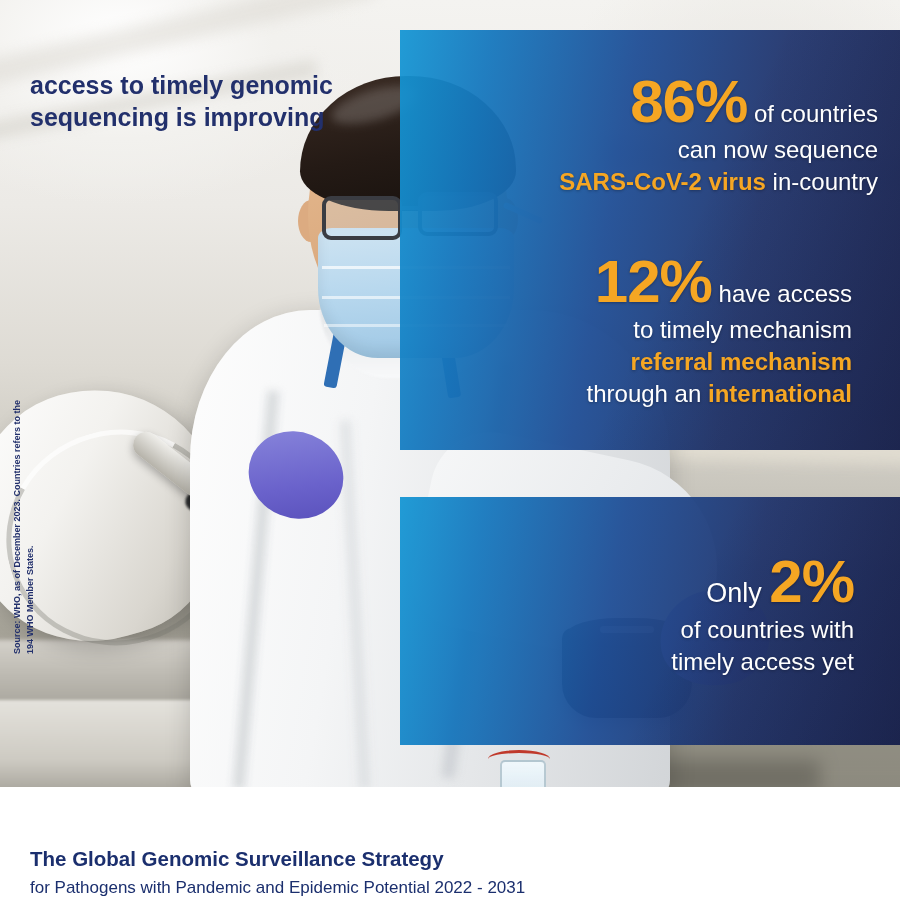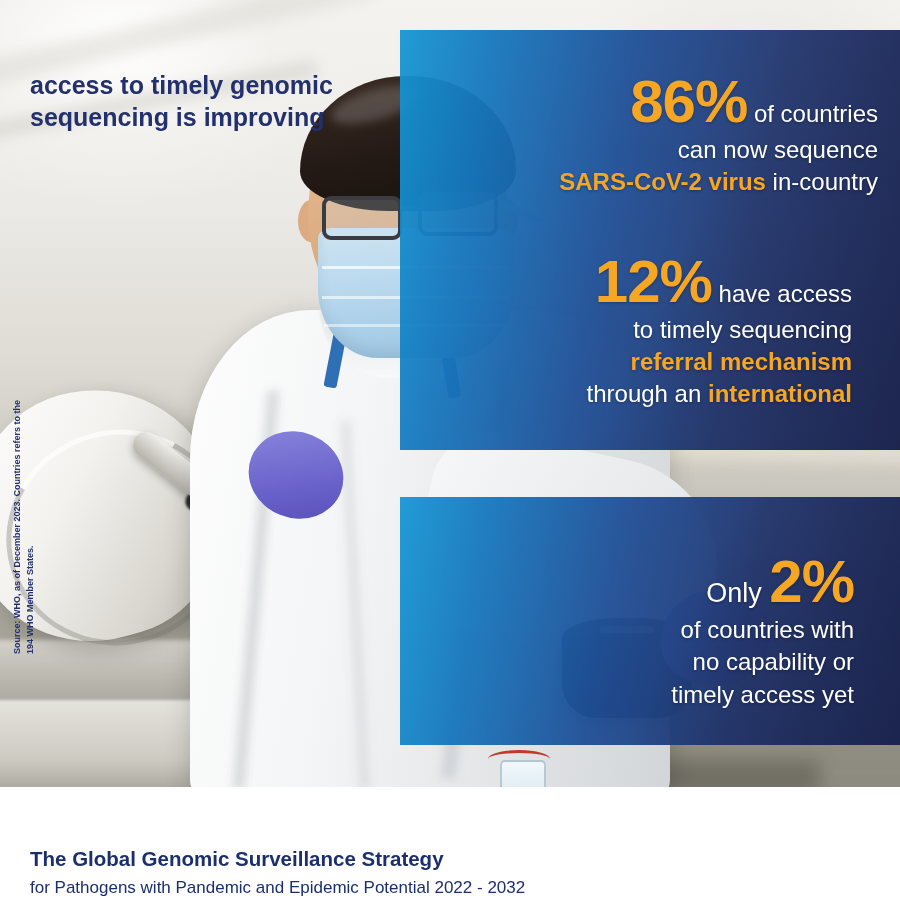--- a/index.html
+++ b/index.html
@@ -303,39 +303,38 @@
     <span class="line l2 body-txt">can now sequence</span>
     <span class="line l3">
       <span class="body-txt accent">SARS-CoV-2 virus</span><span class="body-txt"> in-country</span>
     </span>
   </div>
 
   <div class="stat stat-2">
     <span class="line l1">
       <span class="big">12%</span><span class="body-txt"> have access</span>
     </span>
-    <span class="line l2 body-txt">to timely sequencing</span>
+    <span class="line l2 body-txt">to timely mechanism</span>
     <span class="line l4">
       <span class="body-txt accent">referral mechanism</span>
     </span>
     <span class="line l3">
       <span class="body-txt">through an </span><span class="body-txt accent">international</span>
     </span>
   </div>
 
   <div class="stat stat-3">
     <span class="line l1">
       <span class="only-word">Only </span><span class="big">2%</span>
     </span>
     <span class="line l2 body-txt">of countries with</span>
-    <span class="line l3 body-txt">no capability or</span>
     <span class="line l4 body-txt">timely access yet</span>
   </div>
 
   <div class="footer">
     <div class="footer-text">
       <span class="footer-title">The Global Genomic Surveillance Strategy</span>
-      <span class="footer-sub">for Pathogens with Pandemic and Epidemic Potential 2022 - 2032</span>
+      <span class="footer-sub">for Pathogens with Pandemic and Epidemic Potential 2022 - 2031</span>
     </div>
 
   </div>
 
 </div>
 
 </body></html>

